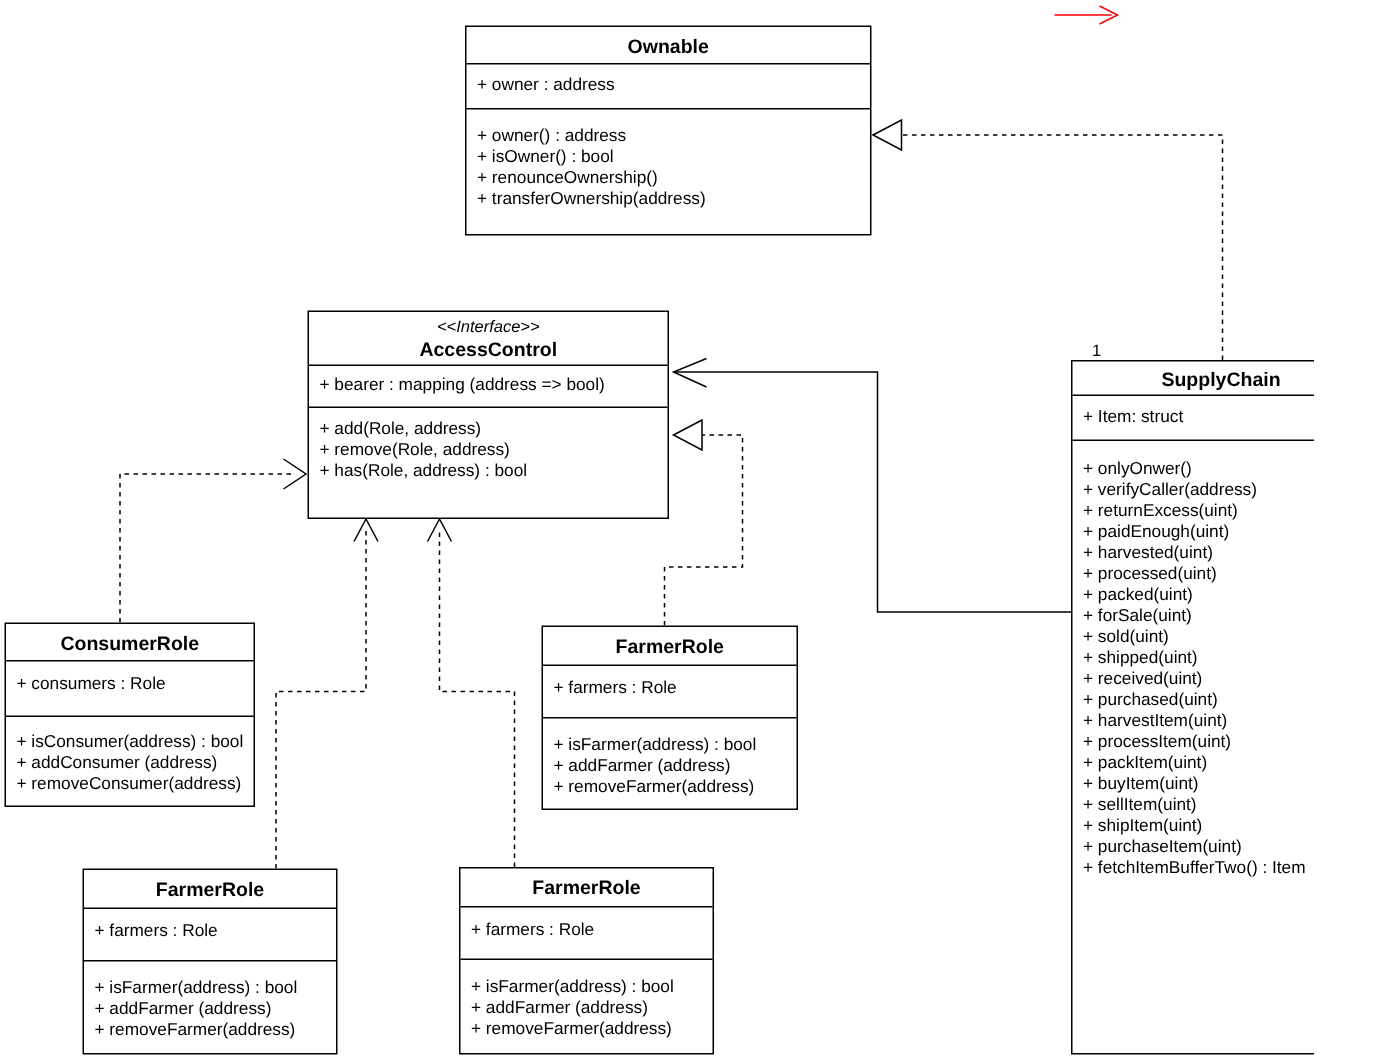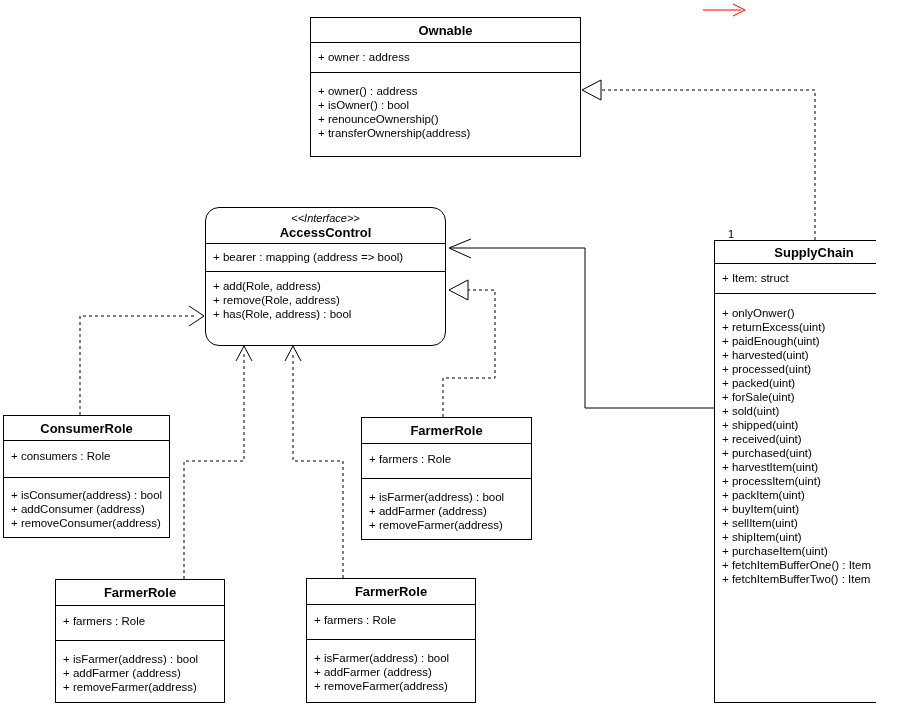--- a/index.html
+++ b/index.html
@@ -60,21 +60,21 @@
         <div class="member-line">+ owner : address</div>
       </div>
     <div class="methods" style="padding-top:11px;">
         <div class="member-line">+ owner() : address</div>
         <div class="member-line">+ isOwner() : bool</div>
         <div class="member-line">+ renounceOwnership()</div>
         <div class="member-line">+ transferOwnership(address)</div>
       </div>
   </div>
 
-  <div class="uml-class" style="left:205px; top:207px; width:241px; height:139px;border-radius:14px;">
+  <div class="uml-class" style="left:205px; top:207px; width:241px; height:139px;">
     <div class="head" style="height:36px;">
       <div class="stereo">&lt;&lt;Interface&gt;&gt;</div>
       <div class="cname">AccessControl</div>
     </div>
     <div class="attrs" style="height:28px; padding-top:6px;">
         <div class="member-line">+ bearer : mapping (address =&gt; bool)</div>
       </div>
     <div class="methods" style="padding-top:7px;">
         <div class="member-line">+ add(Role, address)</div>
         <div class="member-line">+ remove(Role, address)</div>
@@ -86,38 +86,38 @@
 
   <div class="uml-class" style="left:714px; top:240px; width:200px; height:463px;">
     <div class="head" style="height:23px;">
       <div class="cname">SupplyChain</div>
     </div>
     <div class="attrs" style="height:30px; padding-top:7px;">
         <div class="member-line">+ Item: struct</div>
       </div>
     <div class="methods" style="padding-top:12px;">
         <div class="member-line">+ onlyOnwer()</div>
+        <div class="member-line">+ verifyCaller(address)</div>
         <div class="member-line">+ returnExcess(uint)</div>
         <div class="member-line">+ paidEnough(uint)</div>
         <div class="member-line">+ harvested(uint)</div>
         <div class="member-line">+ processed(uint)</div>
         <div class="member-line">+ packed(uint)</div>
         <div class="member-line">+ forSale(uint)</div>
         <div class="member-line">+ sold(uint)</div>
         <div class="member-line">+ shipped(uint)</div>
         <div class="member-line">+ received(uint)</div>
         <div class="member-line">+ purchased(uint)</div>
         <div class="member-line">+ harvestItem(uint)</div>
         <div class="member-line">+ processItem(uint)</div>
         <div class="member-line">+ packItem(uint)</div>
         <div class="member-line">+ buyItem(uint)</div>
         <div class="member-line">+ sellItem(uint)</div>
         <div class="member-line">+ shipItem(uint)</div>
         <div class="member-line">+ purchaseItem(uint)</div>
-        <div class="member-line">+ fetchItemBufferOne() : Item</div>
         <div class="member-line">+ fetchItemBufferTwo() : Item</div>
       </div>
   </div>
 
   <div class="uml-class" style="left:3px; top:415px; width:167px; height:123px;">
     <div class="head" style="height:25px;">
       <div class="cname">ConsumerRole</div>
     </div>
     <div class="attrs" style="height:37px; padding-top:8px;">
         <div class="member-line">+ consumers : Role</div>

